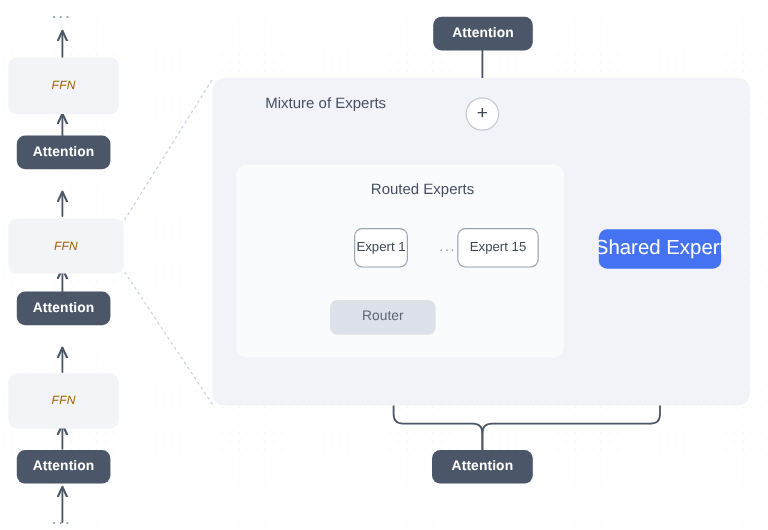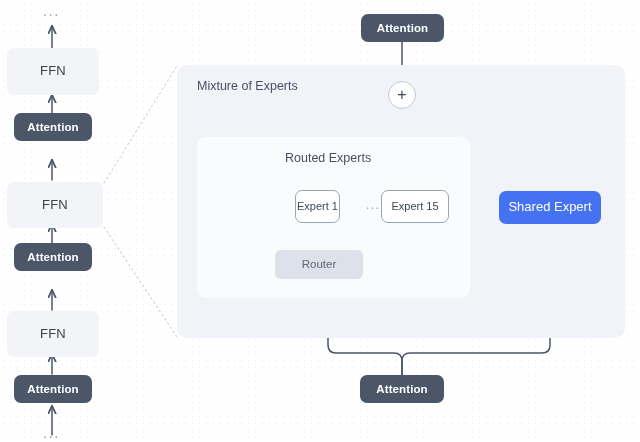--- a/index.html
+++ b/index.html
@@ -29,24 +29,25 @@
     display: flex;
     align-items: center;
     justify-content: center;
     text-align: center;
     line-height: 1.1;
     white-space: nowrap;
   }
   
   .ffn {
     background: #f2f4f8;
-    color: #404040;
-    border-radius: 7px;
-    font-size: 13px;
+    color: #a16207;
+    border-radius: 7px;
+    font-size: 10px;
     letter-spacing: .2px;
+    font-style: italic;
   }
   .attention {
     background: #4b5768;
     color: #ffffff;
     border-radius: 7px;
     font-size: 11.5px;
     letter-spacing: .1px;
     font-weight: bold;
   }
   .panel-moe {
@@ -55,39 +56,40 @@
   }
   .panel-routed {
     background: #fafbfd;
     border-radius: 9px;
   }
   .panel-title {
     position: absolute;
     color: #475062;
     font-size: 12.5px;
     white-space: nowrap;
+    margin-left: 24px;
   }
   .expert {
     background: #ffffff;
     border: 1.1px solid #9aa5b5;
     border-radius: 7px;
     color: #3f4857;
     font-size: 11px;
   }
   .router {
     background: #dde1e9;
     color: #5d6878;
     border-radius: 6px;
     font-size: 11.5px;
   }
   .shared {
     background: #4572f0;
     color: #ffffff;
     border-radius: 7px;
-    font-size: 13px;
+    font-size: 17px;
   }
   .dots {
     position: absolute;
     color: #93a0b1;
     font-size: 15px;
     letter-spacing: 1.4px;
     white-space: nowrap;
   }
   .plus-node {
     position: absolute;

